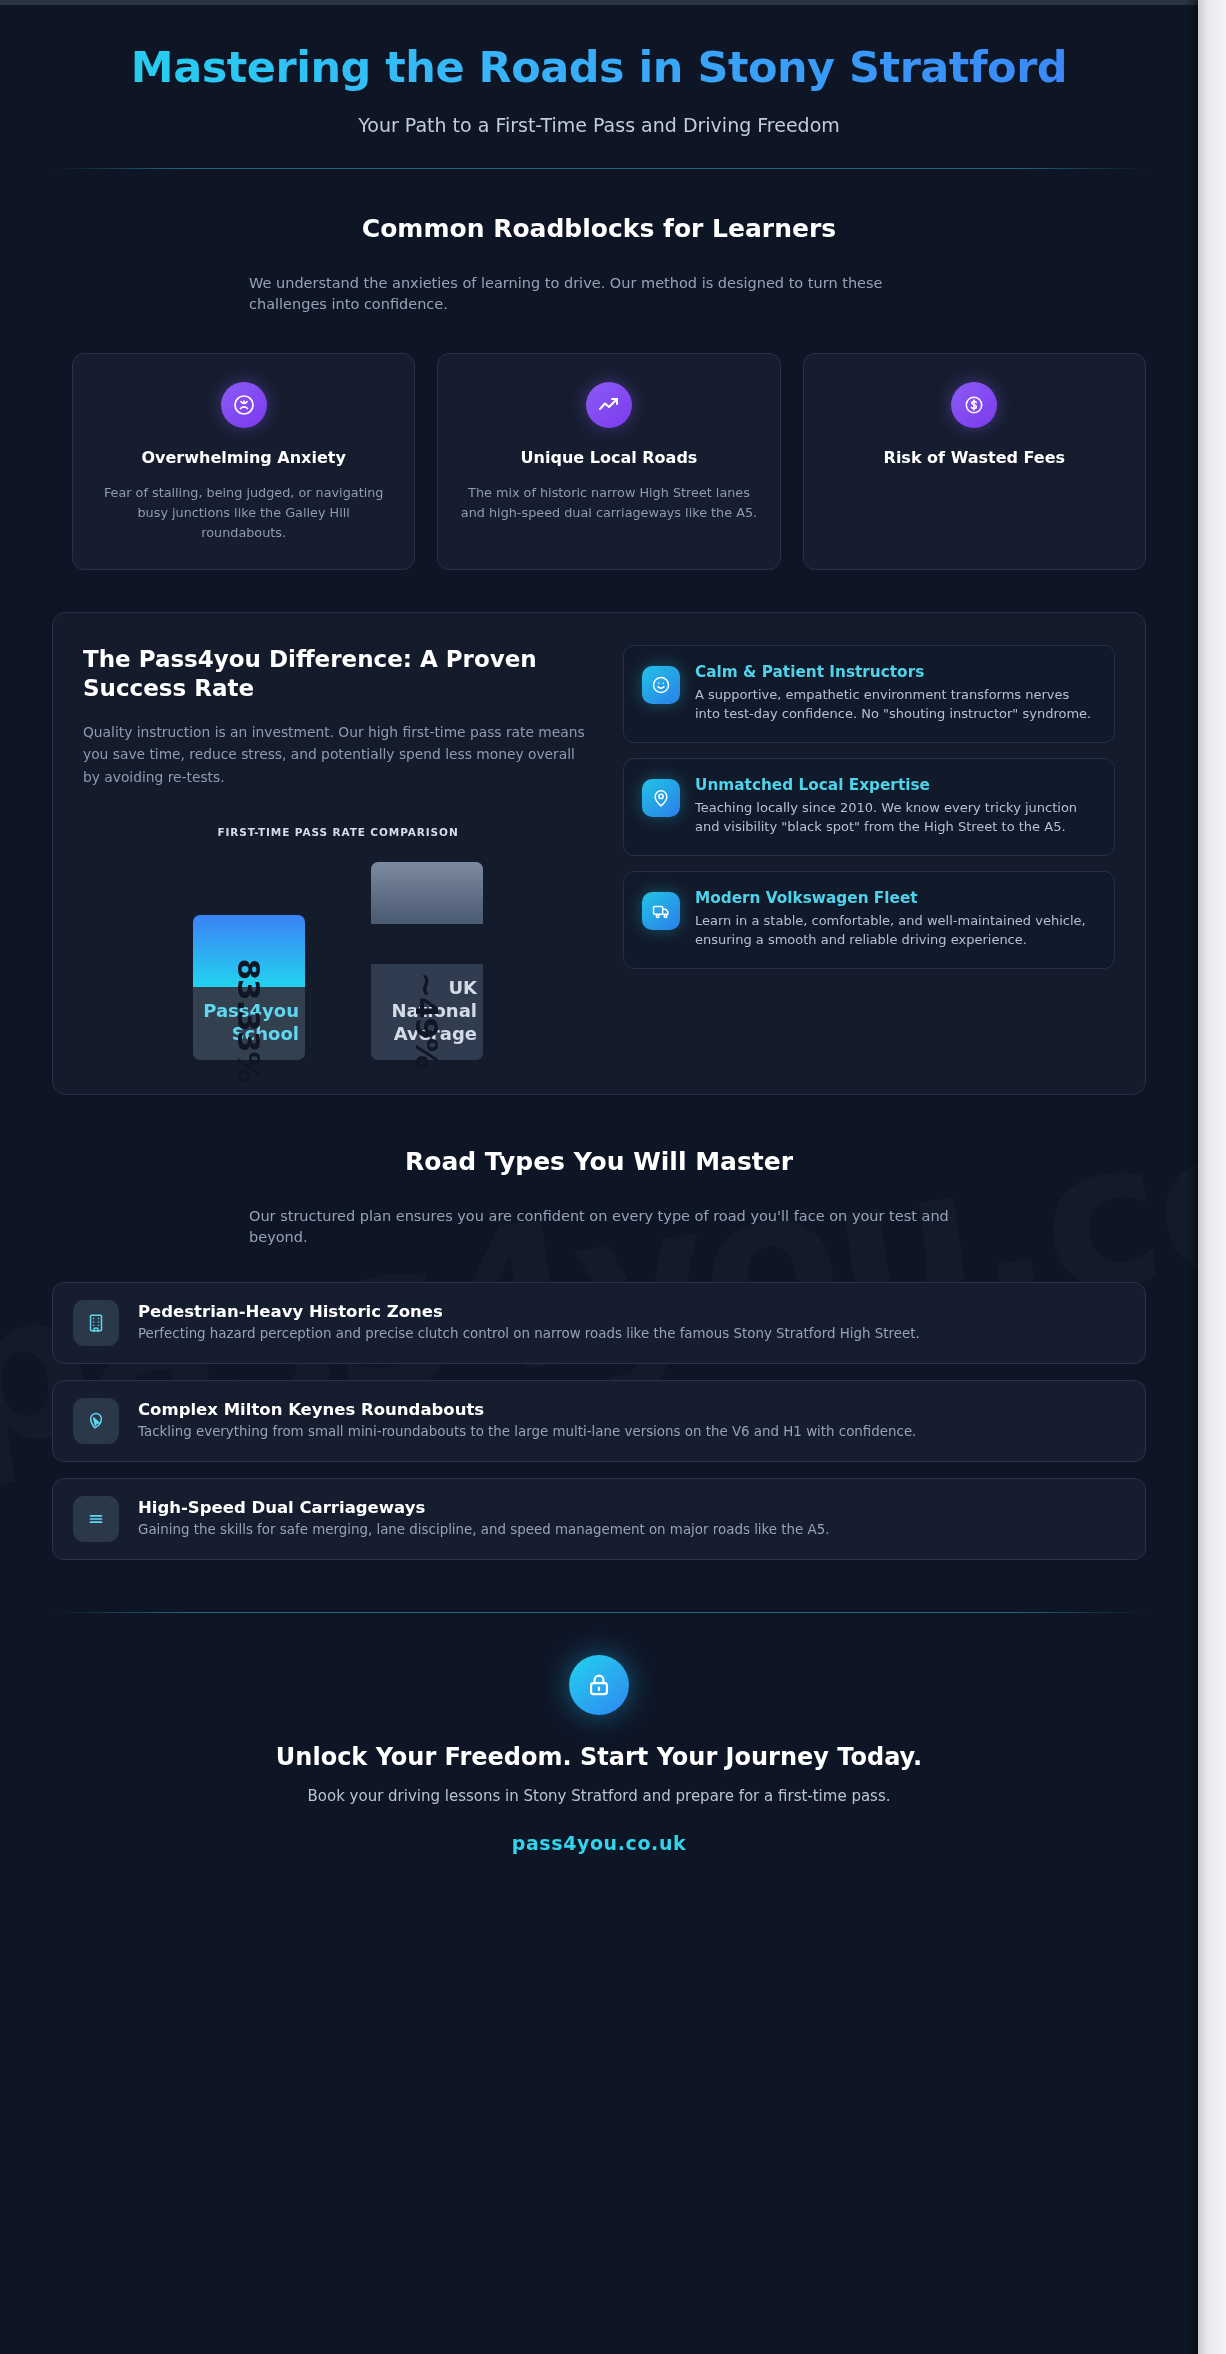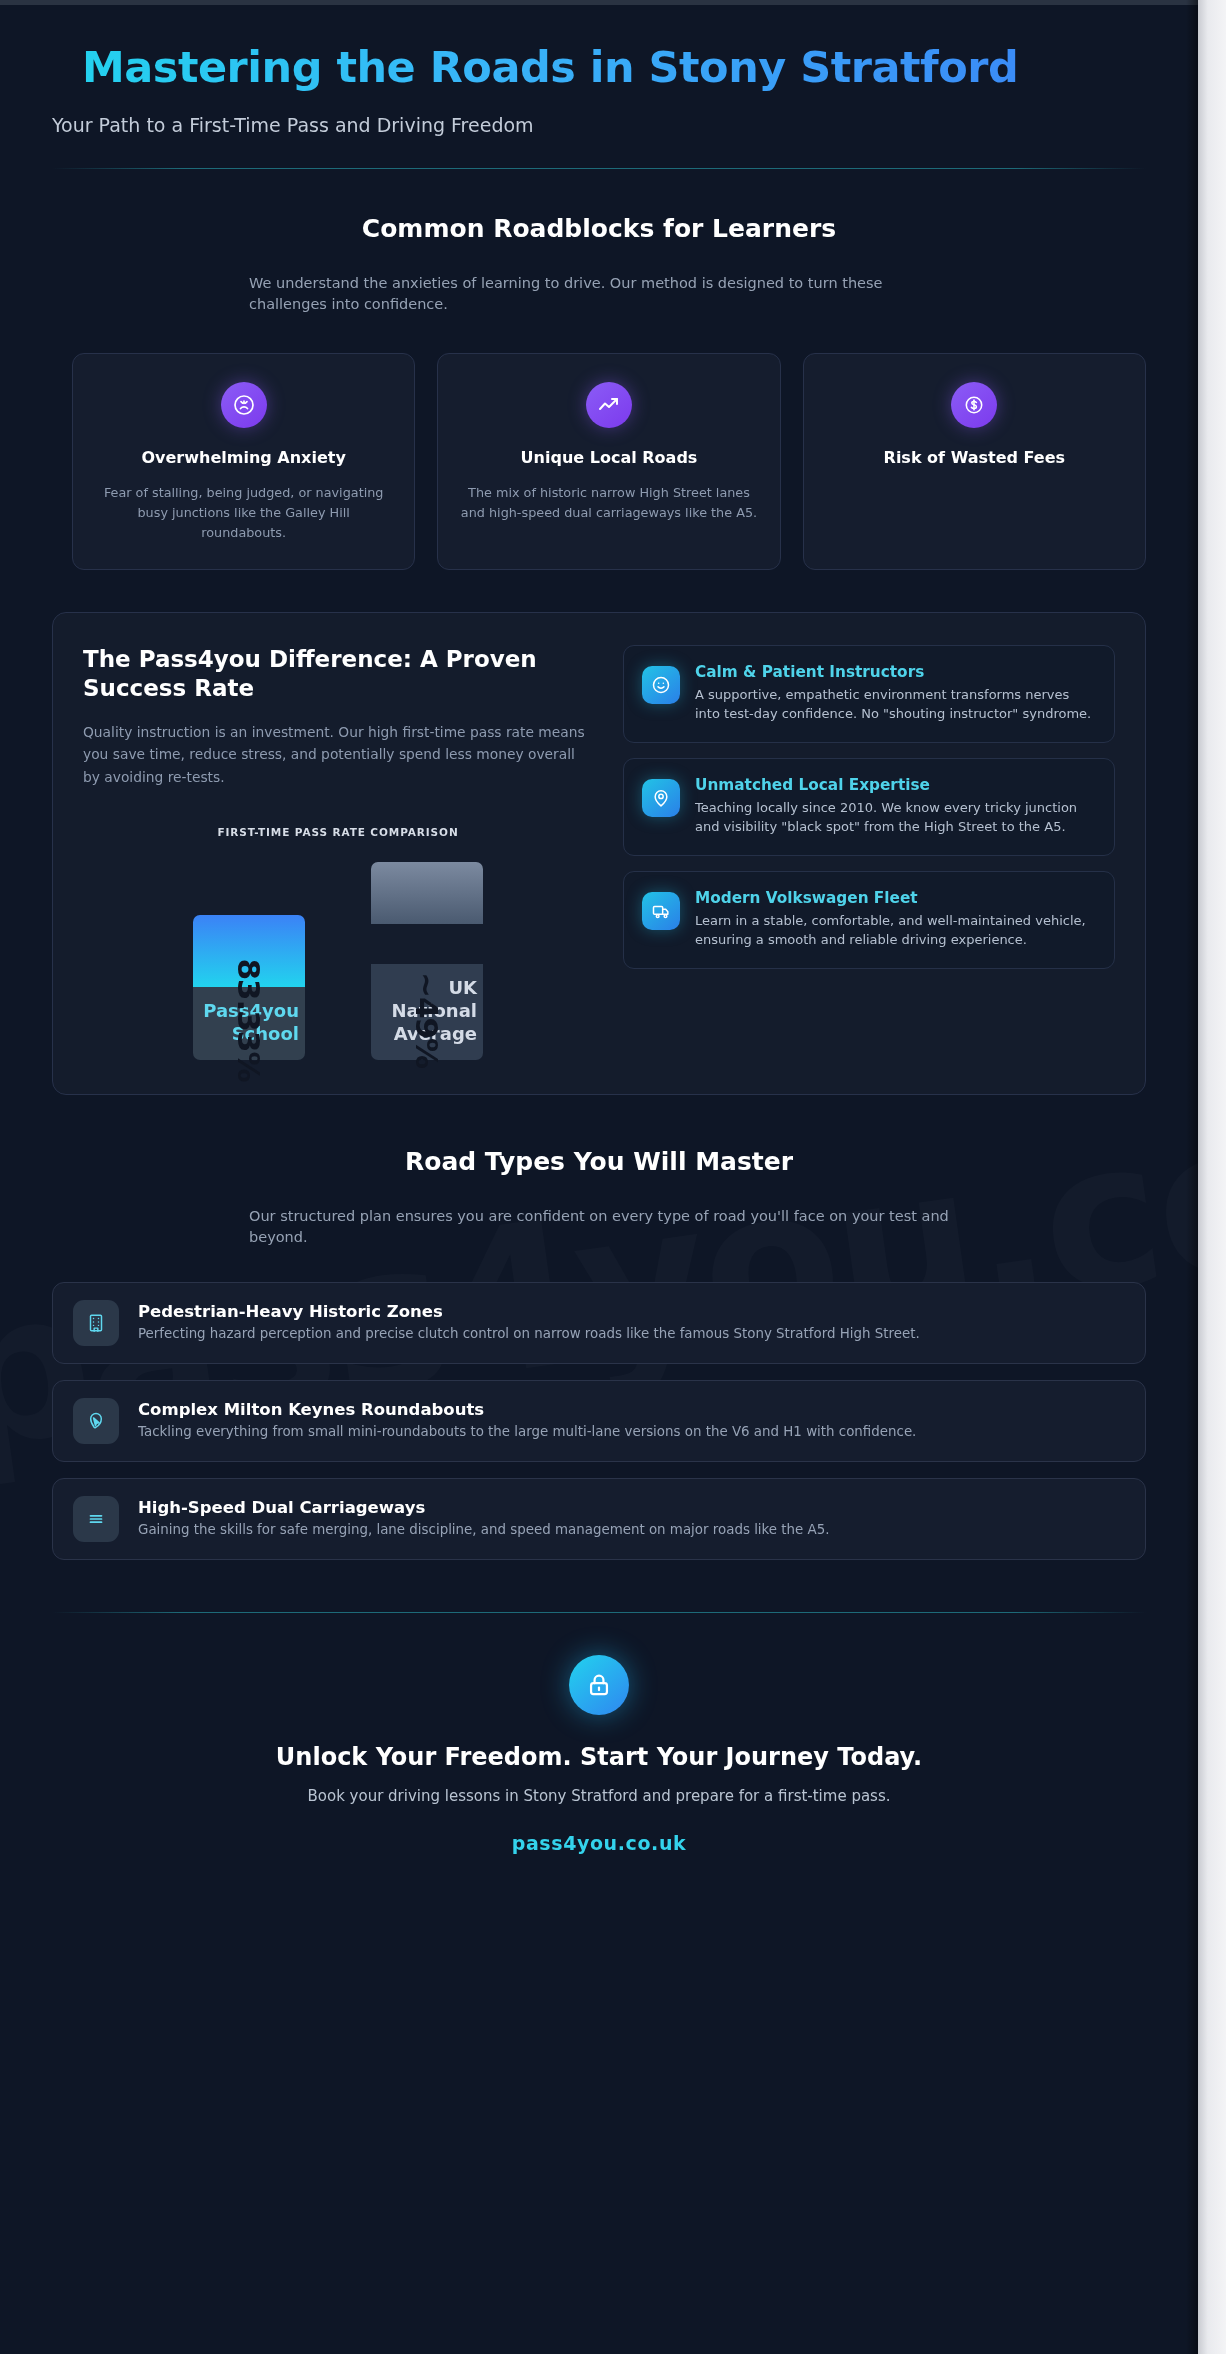--- a/index.html
+++ b/index.html
@@ -58,21 +58,21 @@
     white-space: nowrap;
     transform: rotate(-8deg);
     pointer-events: none;
     user-select: none;
     font-family: "DejaVu Sans", sans-serif;
   }
 
   .inner { position: relative; z-index: 3; padding: 0 52px; }
 
   
-  .hero { padding-top: 38px; }
+  .hero { padding-top: 38px; text-align: center; }
   .hero h1 {
     font-size: 43px;
     line-height: 1.15;
     font-weight: 700;
     letter-spacing: -0.5px;
     background: linear-gradient(95deg, #22d3ee 0%, #38b6f8 38%, #3b82f6 100%);
     -webkit-background-clip: text;
     background-clip: text;
     color: transparent;
     -webkit-text-fill-color: transparent;

